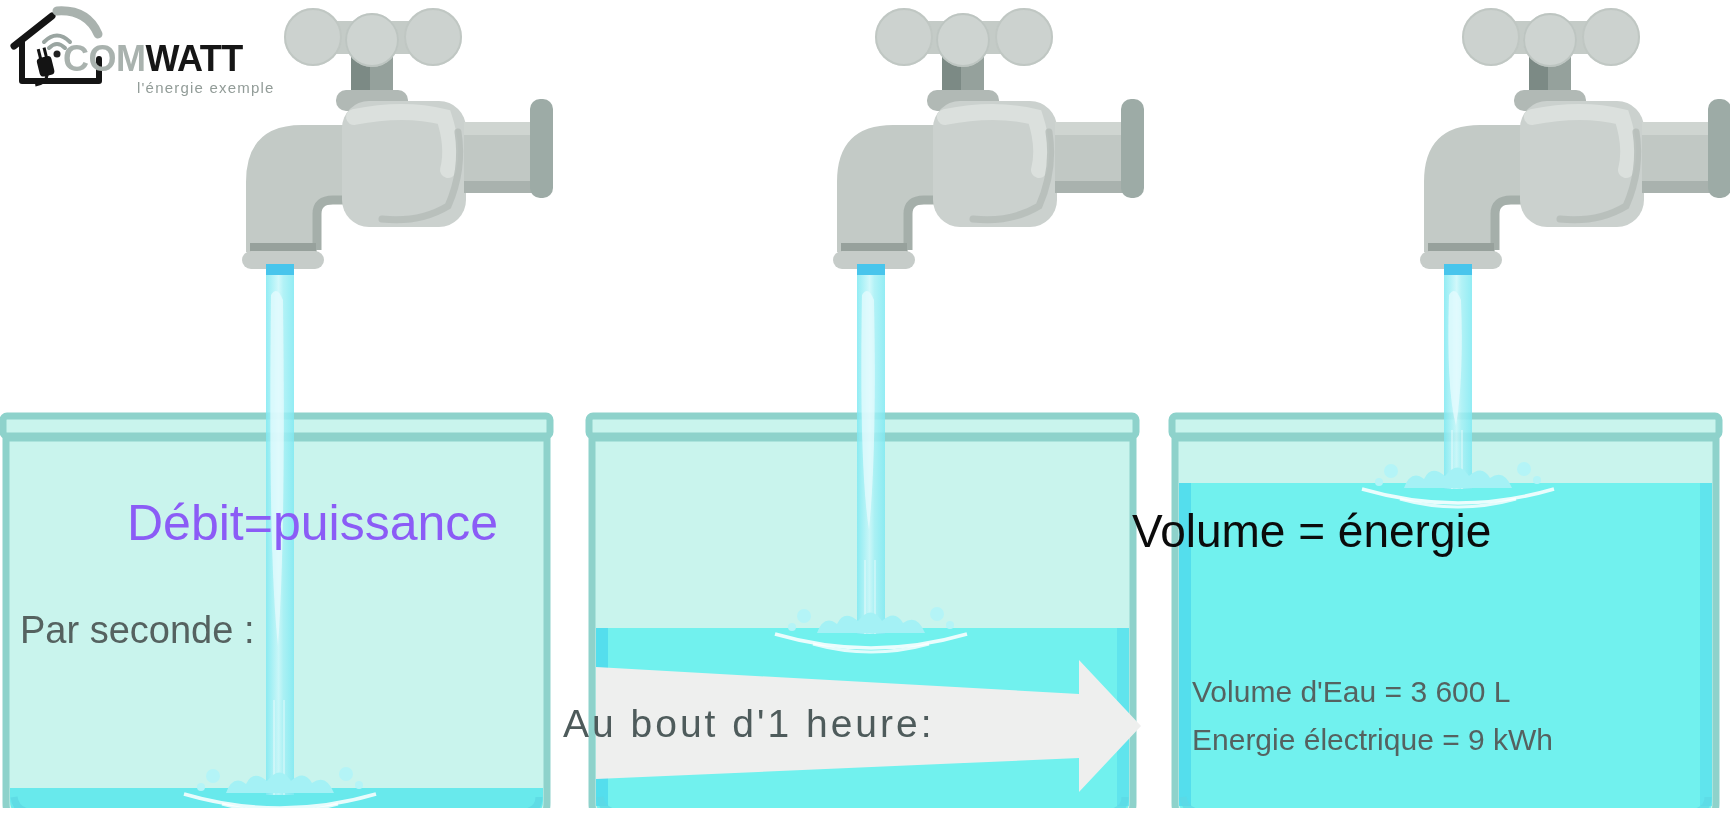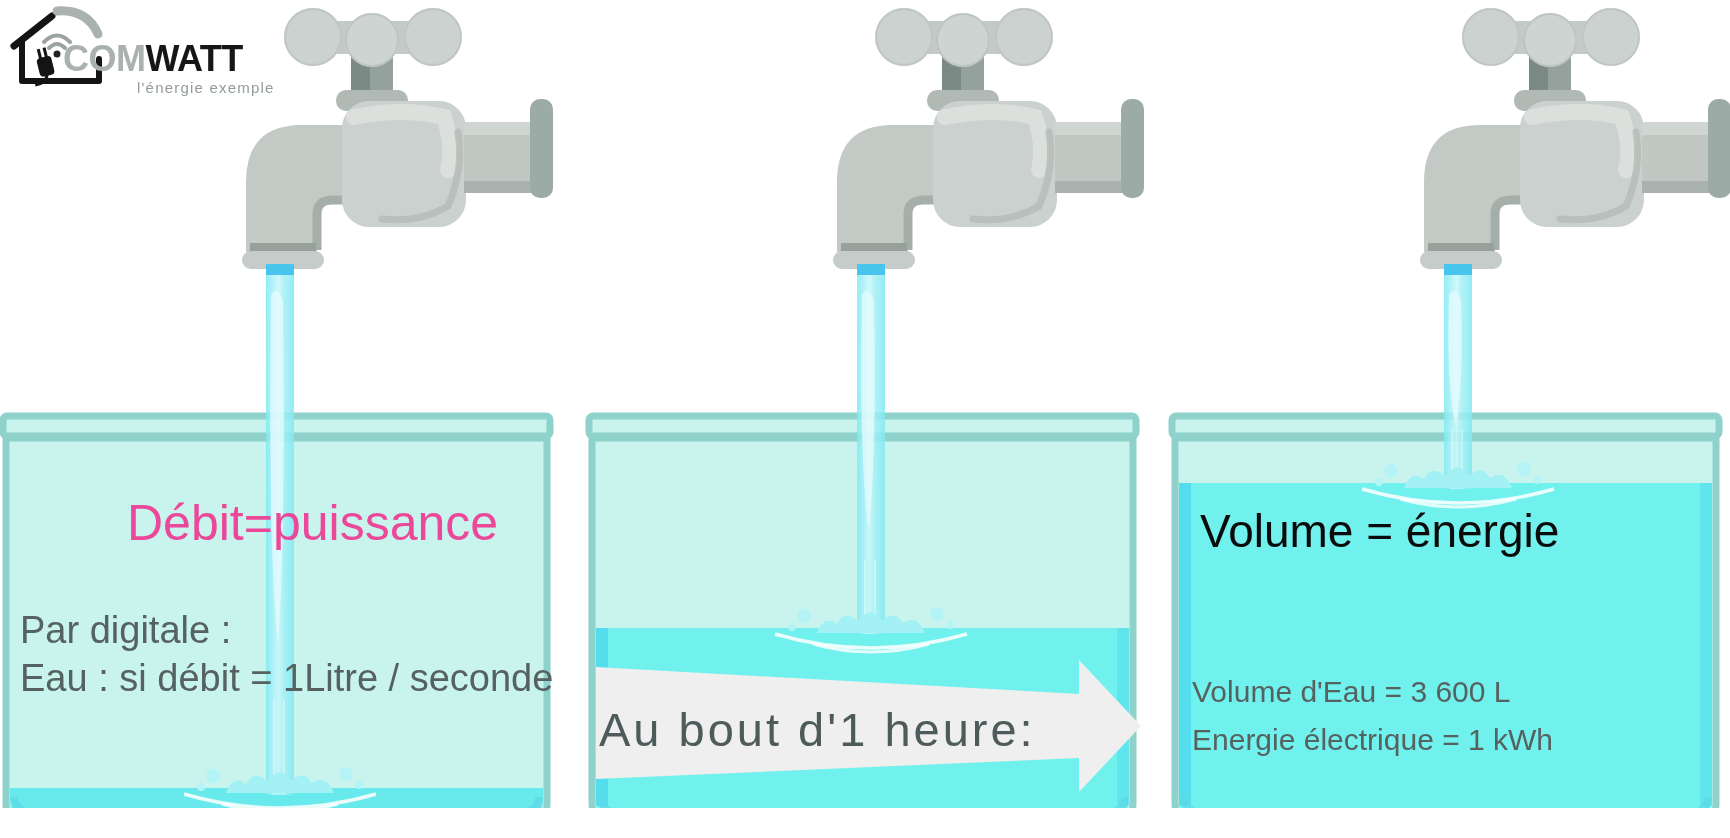--- a/index.html
+++ b/index.html
@@ -6,24 +6,24 @@
   .canvas{
     position:relative;
     width:1730px;height:808px;
     overflow:hidden;
     background:#ffffff;
     font-family:"Liberation Sans", sans-serif;
     padding-left:40px;
   }
   .canvas svg.illu{position:absolute;left:0;top:0;}
   .txt{position:absolute;white-space:nowrap;}
-  .t-left-title {left:127px;top:494px;font-size:50px;color:#ec4899;}
+  .t-left-title {left:127px;top:494px;font-size:50px;color:#8b5cf6;}
   .t-left-body  {left:20px; top:606px;font-size:38px;line-height:48px;color:#556260;}
-  .t-arrow      {left:599px;top:702px;font-size:47px;letter-spacing:3px;color:#4e5b5b;}
-  .t-right-title{left:1200px;top:504px;font-size:46px;color:#0b0b0b;}
+  .t-arrow      {left:563px;top:702px;font-size:39px;letter-spacing:3px;color:#4e5b5b;}
+  .t-right-title{left:1132px;top:504px;font-size:46px;color:#0b0b0b;}
   .t-right-body {left:1192px;top:668px;font-size:30px;line-height:48px;color:#556260;}
   .t-brand      {left:63px;top:38px;font-size:36px;font-weight:800;letter-spacing:-0.5px;}
   .t-brand .com {color:#a9b2ae;}
   .t-brand .watt{color:#161616;}
   .t-tagline    {left:137px;top:79px;font-size:15px;color:#929c98;letter-spacing:1.2px;}
 </style>
 </head>
 <body>
 
 <div class="canvas">
@@ -171,25 +171,24 @@
     </g>
   </svg>
 
   <div class="txt t-brand">
     <span class="com">COM</span><span class="watt">WATT</span>
   </div>
   <div class="txt t-tagline">l'énergie exemple</div>
 
   <div class="txt t-left-title">Débit=puissance</div>
   <div class="txt t-left-body">
-    <div>Par digitale :</div>
-    <div>Eau : si débit = 1Litre / seconde</div>
+    <div>Par seconde :</div>
   </div>
 
   <div class="txt t-arrow">Au bout d'1 heure:</div>
 
   <div class="txt t-right-title">Volume = énergie</div>
   <div class="txt t-right-body">
     <div>Volume d'Eau = 3 600 L</div>
-    <div>Energie électrique = 1 kWh</div>
+    <div>Energie électrique = 9 kWh</div>
   </div>
 
 </div>
 
 </body></html>

